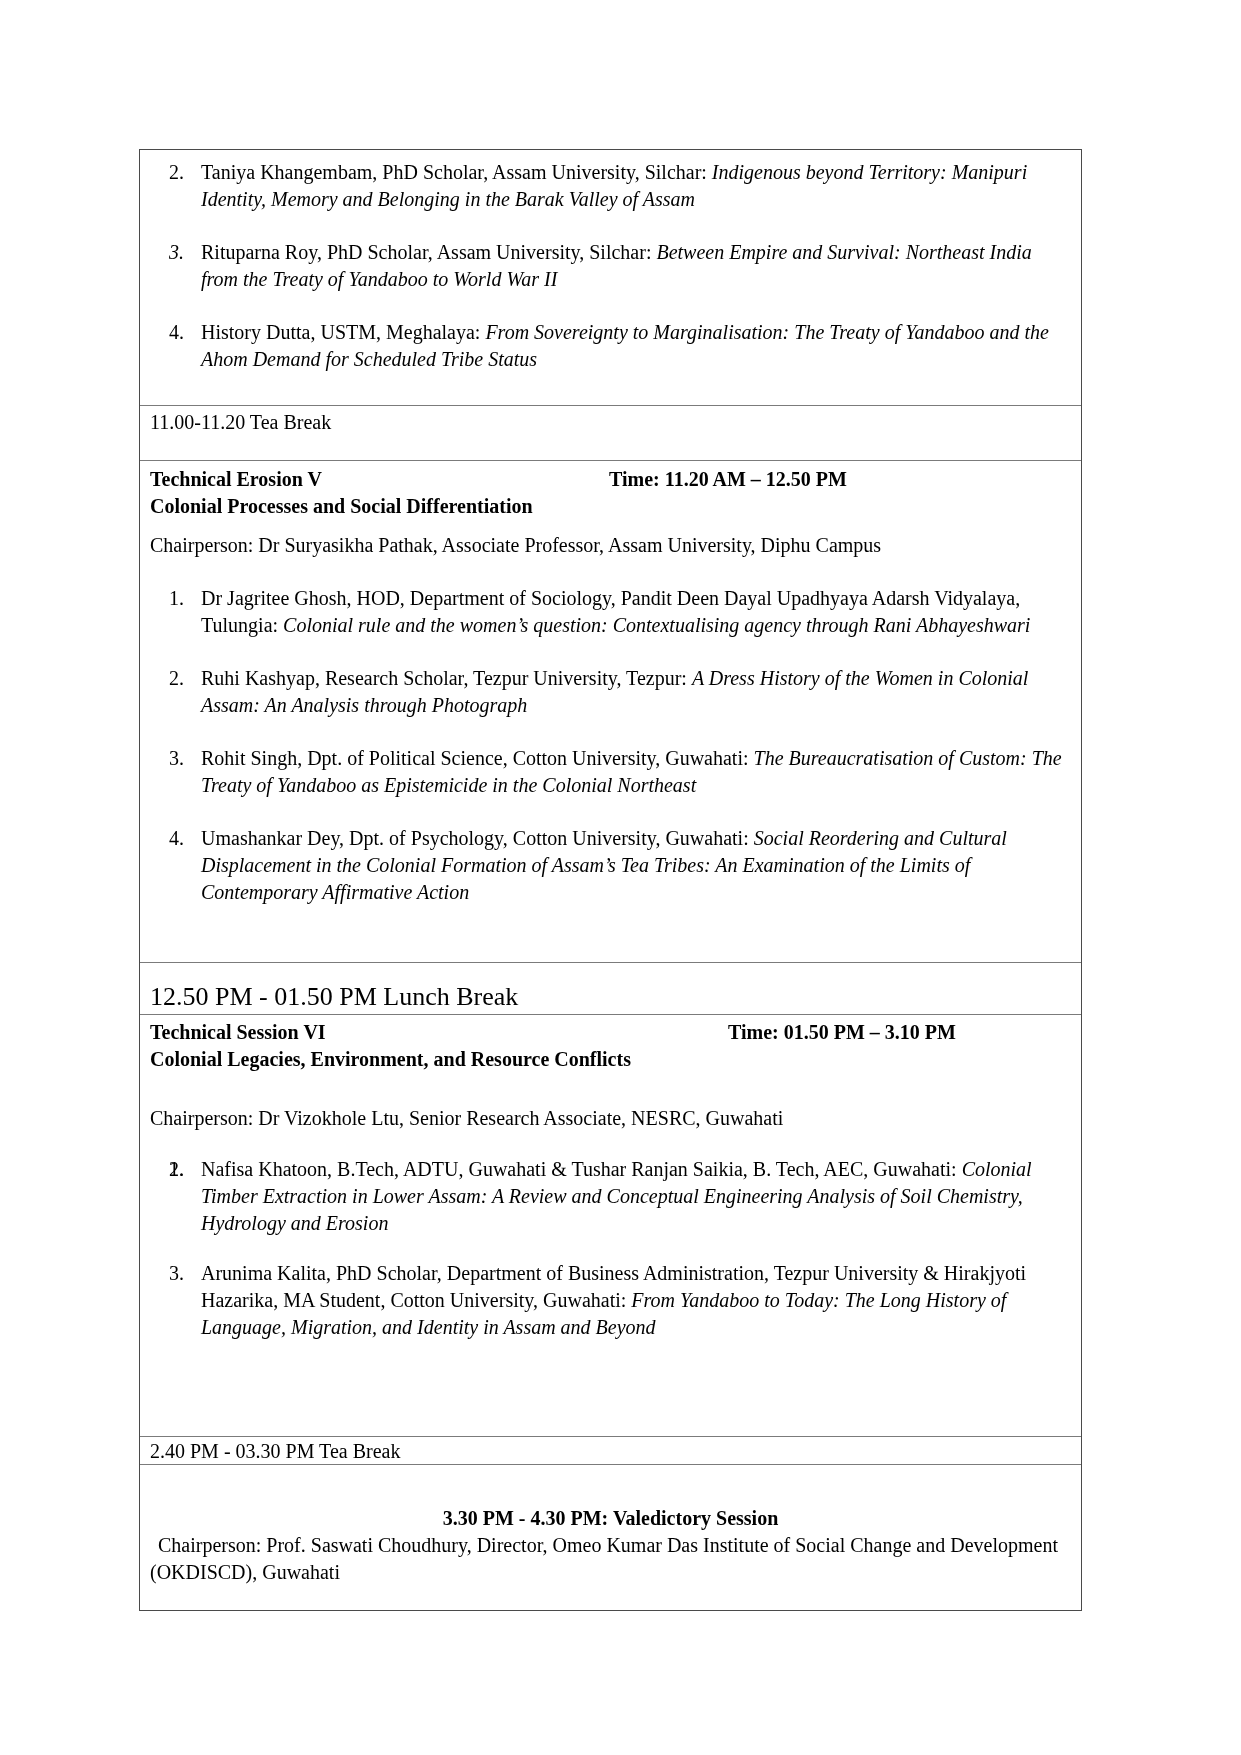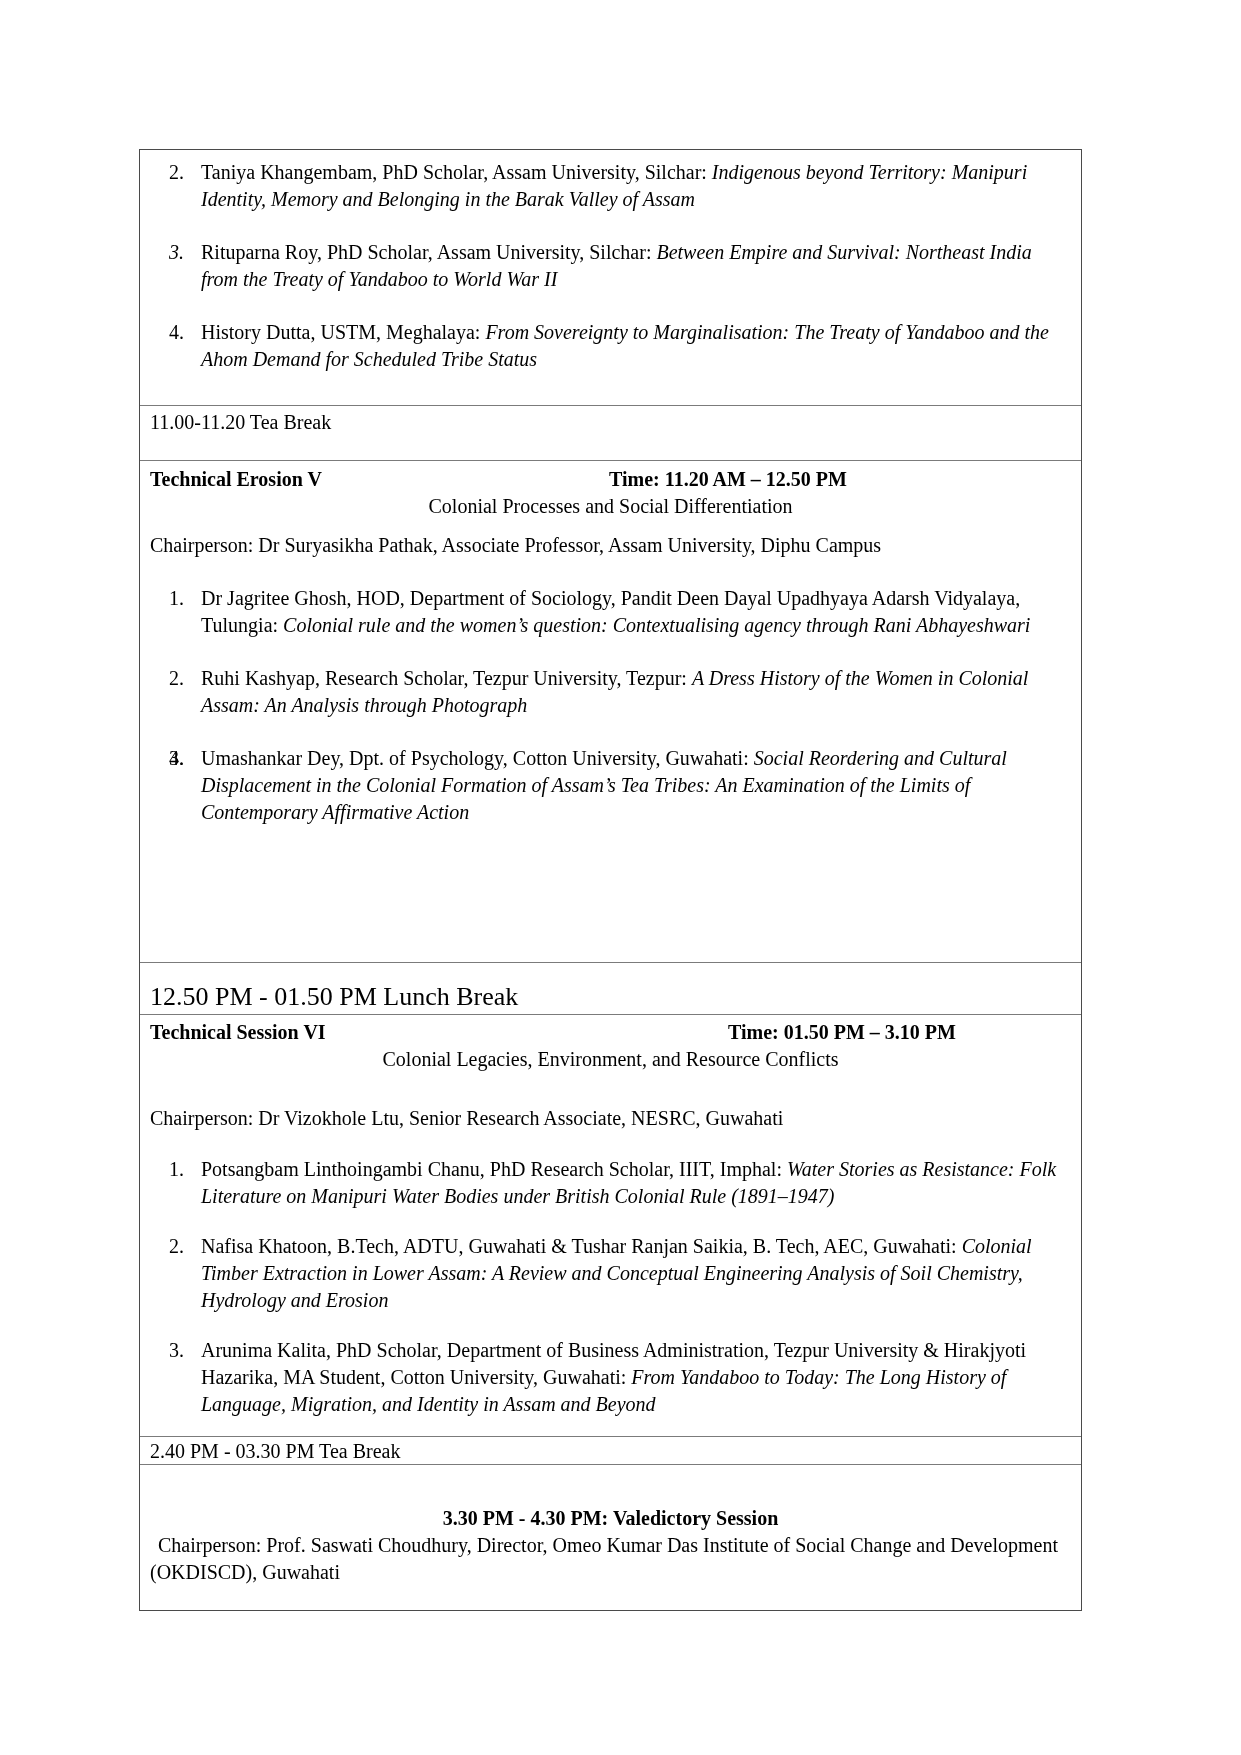--- a/index.html
+++ b/index.html
@@ -44,21 +44,21 @@
   .row-lunch { height: 36px; font-size: 26px; line-height: 33px; padding-top: 1px; margin-top: 16px; }
   .row-tea2 { height: 28px; line-height: 26px; padding-top: 1px; }
 
   
   .row-session-v { height: 502px; padding-top: 5px; }
   .row-session-vi { height: 422px; padding-top: 4px; }
   .session-header { position: relative; font-weight: bold; }
   .session-time { position: absolute; top: 0; white-space: nowrap; }
   .time-v { left: 459px; }
   .time-vi { left: 578px; }
-  .session-theme { font-weight: normal; text-align: center; }
+  .session-theme { font-weight: bold; }
   .chairperson { margin-top: 12px; }
   .row-session-vi .chairperson { margin-top: 32px; }
   .paper-list { margin-top: 26px; }
   .row-session-vi .paper-list { margin-top: 24px; }
 
   .list-item {
     position: relative;
     margin: 0 0 26px 19px;
     padding-left: 32px;
   }
@@ -104,38 +104,38 @@
   <div class="row row-session-v">
     <div class="session-header">
       <span class="session-name">Technical Erosion V</span>
       <span class="session-time time-v">Time: 11.20 AM – 12.50 PM</span>
     </div>
     <div class="session-theme">Colonial Processes and Social Differentiation</div>
     <div class="chairperson">Chairperson: Dr Suryasikha Pathak, Associate Professor, Assam University, Diphu Campus</div>
     <div class="paper-list">
         <div class="list-item"><span class="num">1.</span><span class="body"><span>Dr Jagritee Ghosh, HOD, Department of Sociology, Pandit Deen Dayal Upadhyaya Adarsh Vidyalaya, Tulungia: </span><em>Colonial rule and the women’s question: Contextualising agency through Rani Abhayeshwari</em></span></div>
         <div class="list-item"><span class="num">2.</span><span class="body"><span>Ruhi Kashyap, Research Scholar, Tezpur University, Tezpur:  </span><em>A Dress History of the Women in Colonial Assam: An Analysis through Photograph</em></span></div>
-        <div class="list-item"><span class="num">3.</span></div>
+        <div class="list-item"><span class="num">3.</span><span class="body"><span>Rohit Singh, Dpt. of Political Science, Cotton University, Guwahati: </span><em>The Bureaucratisation of Custom: The Treaty of Yandaboo as Epistemicide in the Colonial Northeast</em></span></div>
         <div class="list-item"><span class="num">4.</span><span class="body"><span>Umashankar Dey, Dpt. of Psychology, Cotton University, Guwahati: </span><em>Social Reordering and Cultural Displacement in the Colonial Formation of Assam’s Tea Tribes: An Examination of the Limits of Contemporary Affirmative Action</em></span></div>
       </div>
   </div>
 
   <div class="row break-row row-lunch">
     <span>12.50 PM - 01.50 PM Lunch Break</span>
   </div>
 
   <div class="row row-session-vi">
     <div class="session-header">
       <span class="session-name">Technical Session VI</span>
       <span class="session-time time-vi">Time: 01.50 PM – 3.10 PM</span>
     </div>
     <div class="session-theme">Colonial Legacies, Environment, and Resource Conflicts</div>
     <div class="chairperson">Chairperson: Dr Vizokhole Ltu, Senior Research Associate, NESRC, Guwahati</div>
     <div class="paper-list">
-        <div class="list-item"><span class="num">1.</span><span class="body"><span>Potsangbam Linthoingambi Chanu, PhD Research Scholar, IIIT, Imphal: </span><em>Water Stories as Resistance: Folk Literature on Manipuri Water Bodies under British Colonial Rule (1891–1947)</em></span></div>
+        <div class="list-item"><span class="num">1.</span></div>
         <div class="list-item"><span class="num">2.</span><span class="body"><span>Nafisa Khatoon, B.Tech, ADTU, Guwahati &amp; Tushar Ranjan Saikia, B. Tech, AEC, Guwahati: </span><em>Colonial Timber Extraction in Lower Assam: A Review and Conceptual Engineering Analysis of Soil Chemistry, Hydrology and Erosion</em></span></div>
         <div class="list-item"><span class="num">3.</span><span class="body"><span>Arunima Kalita, PhD Scholar, Department of Business Administration, Tezpur University &amp; Hirakjyoti Hazarika, MA Student, Cotton University, Guwahati: </span><em>From Yandaboo to Today: The Long History of Language, Migration, and Identity in Assam and Beyond</em></span></div>
       </div>
   </div>
 
   <div class="row break-row row-tea2">
     <span>2.40 PM - 03.30 PM Tea Break</span>
   </div>
 
   <div class="row row-valedictory">

